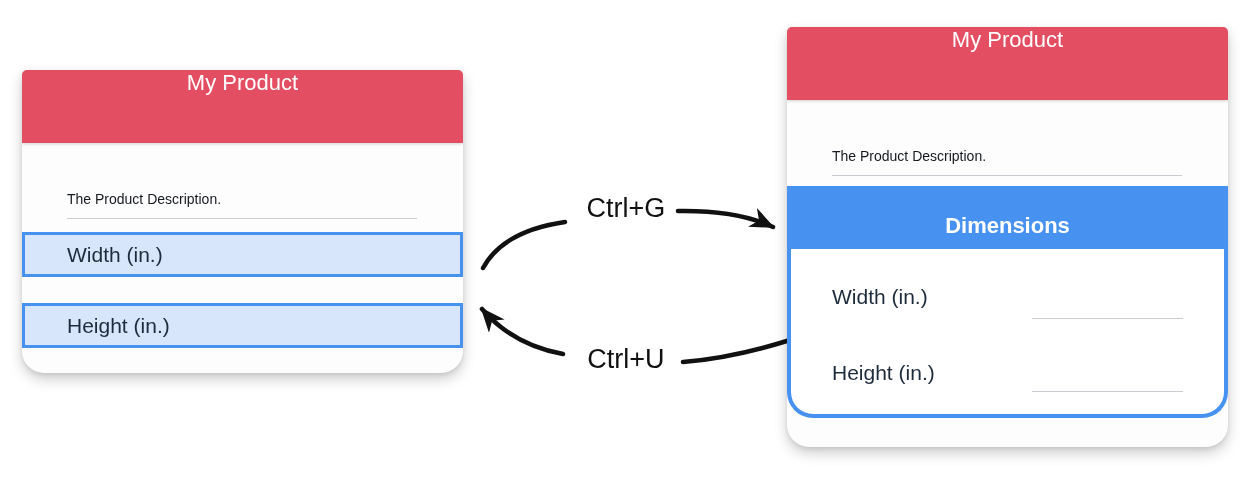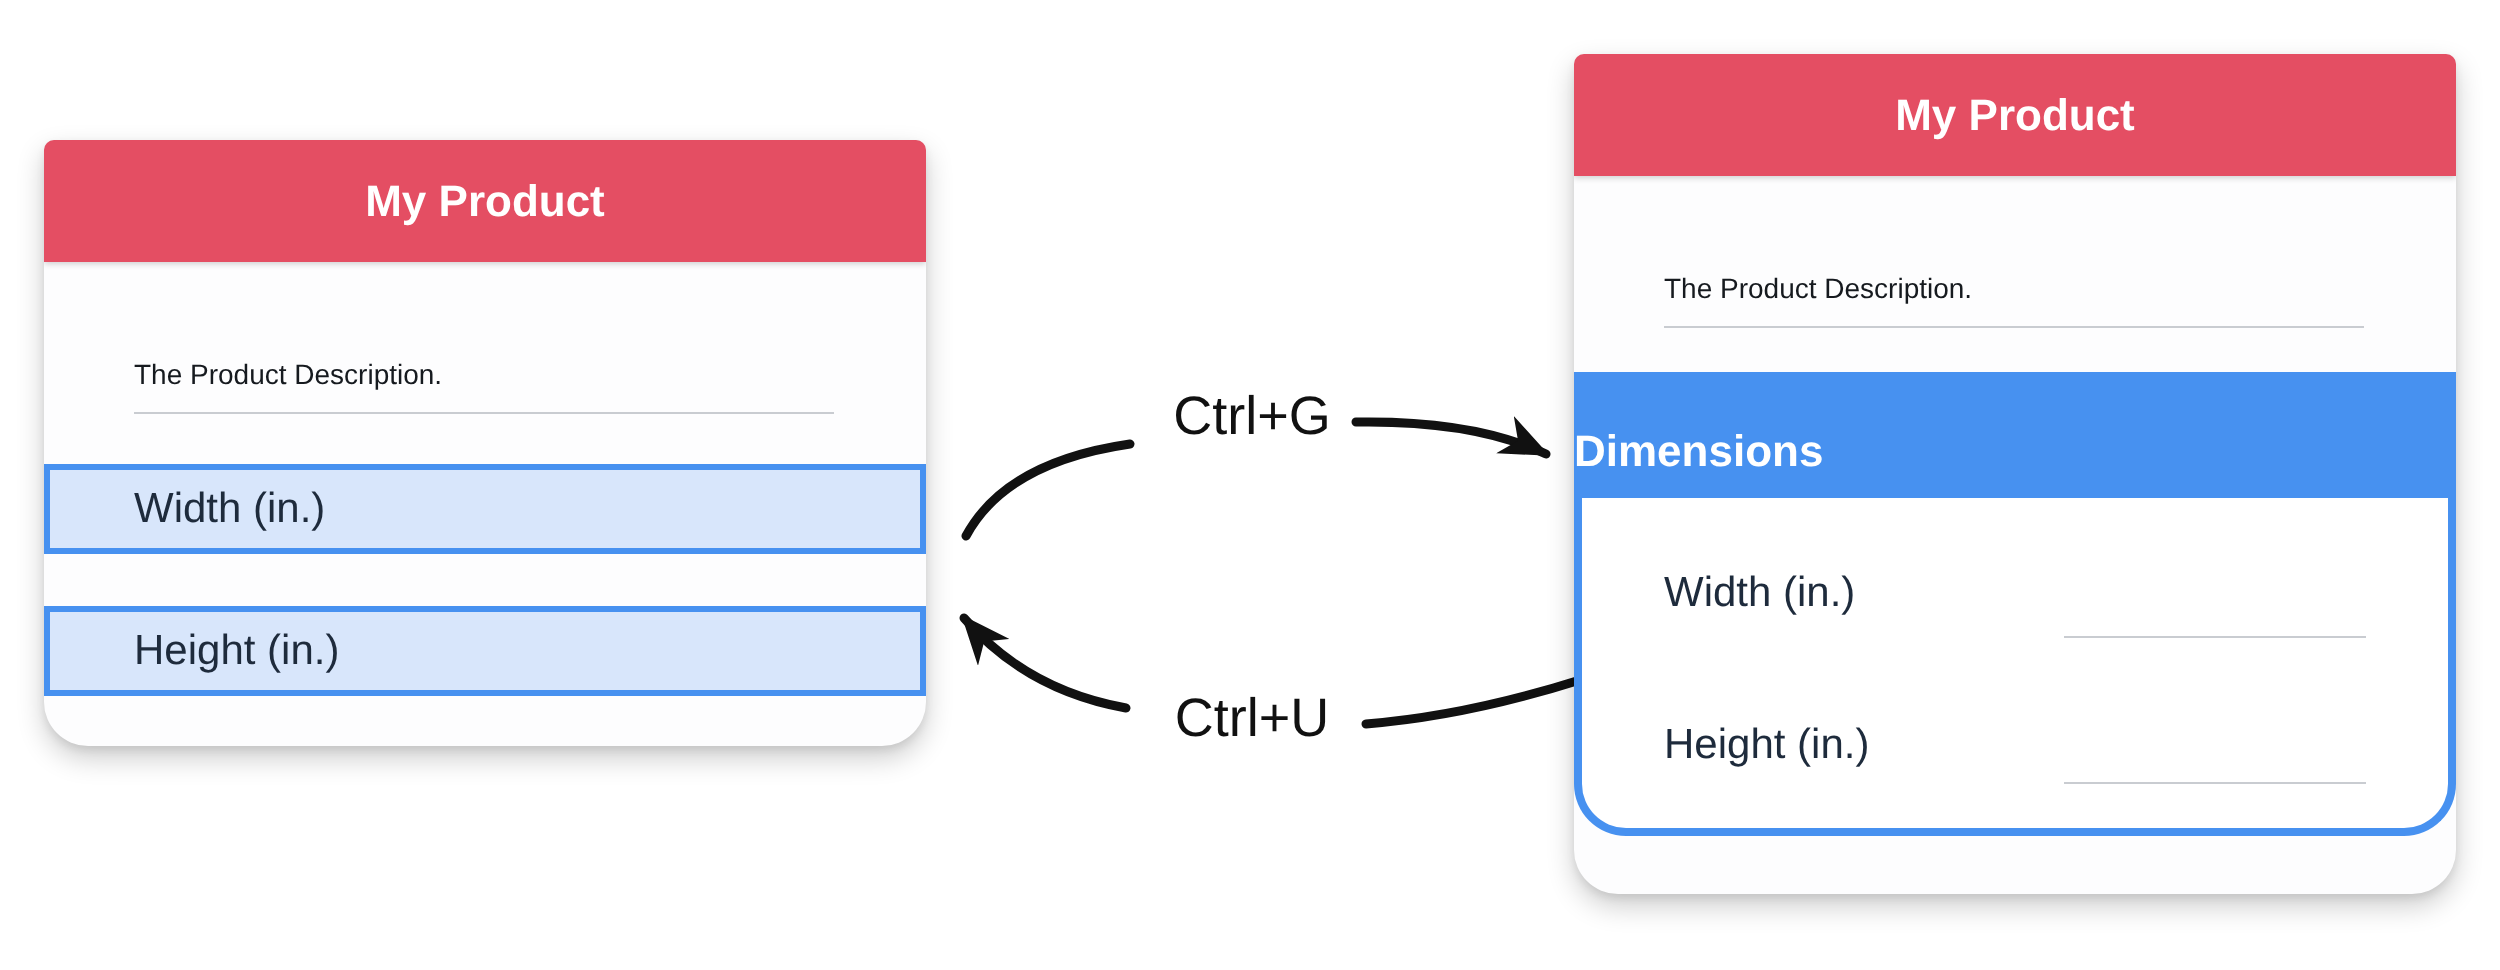--- a/index.html
+++ b/index.html
@@ -15,38 +15,38 @@
   html,body{width:1250px;height:485px;background:#ffffff;overflow:hidden;
     font-family:"Liberation Sans", sans-serif;}
   .stage{position:relative;width:1250px;height:485px;background:#fff}
 
   
   .card{position:absolute;background:#fdfdfe;border-radius:5px 5px 22px 22px;
     box-shadow:0 6px 14px rgba(0,0,0,.20), 0 2px 4px rgba(0,0,0,.08);overflow:hidden}
   .card-left{left:22px;top:70px;width:441px;height:303px}
   .card-right{left:787px;top:27px;width:441px;height:420px}
 
-  .card-header{position:relative;z-index:2;height:61px;background:var(--header-red);
-    color:#fff;font-weight:bold;font-size:22px;display:flex;align-items:center;
+  .card-header{position:relative;z-index:2;height:73px;background:var(--header-red);
+    color:#fff;font-weight:normal;font-size:22px;display:flex;align-items:flex-start;
     justify-content:center;box-shadow:0 1px 3px rgba(0,0,0,.18)}
 
   .desc{margin:44px 46px 0 45px;font-size:14px;line-height:25px;color:var(--desc-text)}
   .desc-line{margin:6px 46px 0 45px;border-top:1.5px solid var(--underline-gray)}
 
   
   .field-row{position:absolute;left:0;right:0;height:45px;background:var(--row-bg);
     border:3px solid var(--accent-blue);display:flex;align-items:center;
     padding-left:42px;font-size:21px;color:var(--label-text);cursor:pointer}
   .row-width{top:162px}
   .row-height{top:233px}
 
   
   .group{position:absolute;left:0;right:0;top:159px;height:232px}
   .group-header{height:79px;background:var(--accent-blue);color:#fff;font-weight:bold;
-    font-size:22px;display:flex;align-items:center;justify-content:flex-start}
+    font-size:22px;display:flex;align-items:center;justify-content:center}
   .group-body{position:absolute;left:0;right:0;top:63px;bottom:0;background:#fff;
     border:4px solid var(--accent-blue);border-top:none;border-radius:0 0 26px 26px}
   .g-label{position:absolute;left:41px;font-size:21px;line-height:28px;color:var(--label-text)}
   .g-label-width{top:34px}
   .g-label-height{top:110px}
   .g-input{position:absolute;left:241px;width:151px;height:14px;
     border-bottom:1.5px solid var(--underline-gray);cursor:text}
   .g-input-width{top:56px}
   .g-input-height{top:129px}
 

